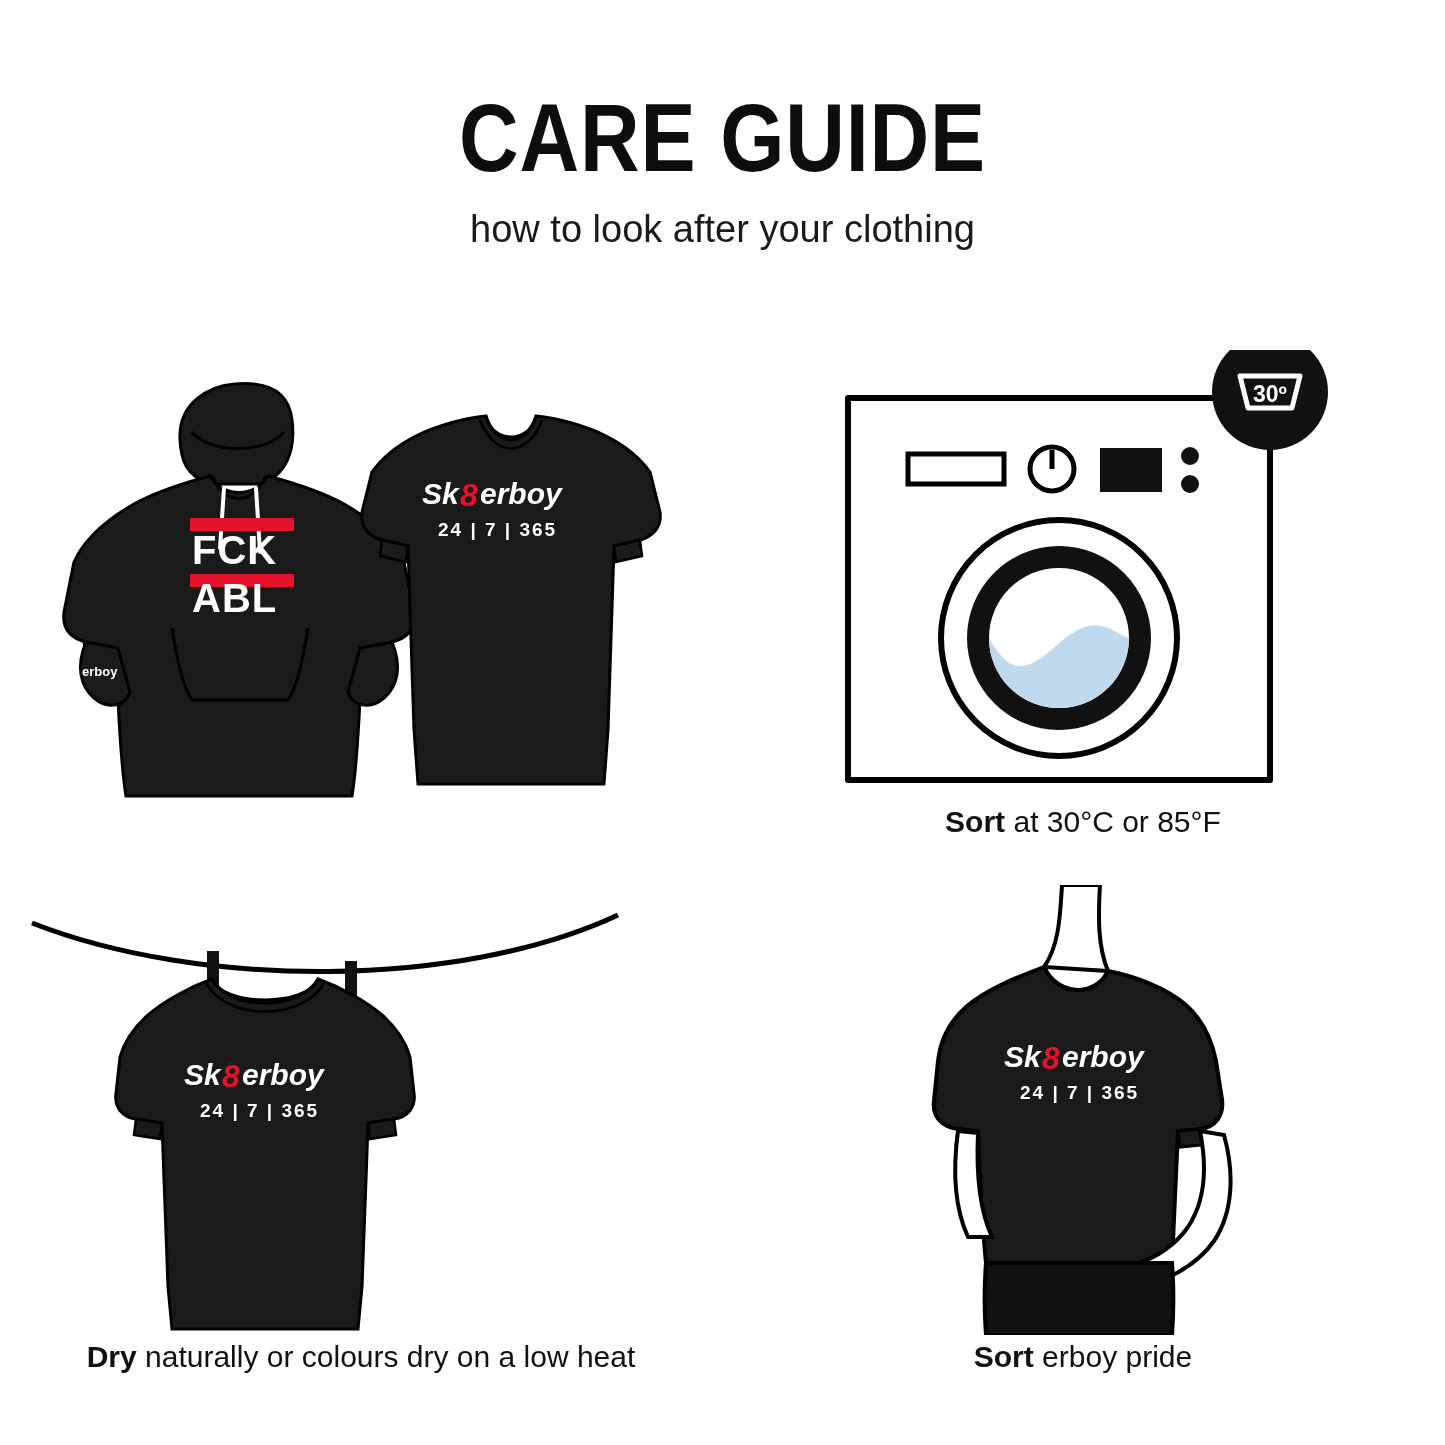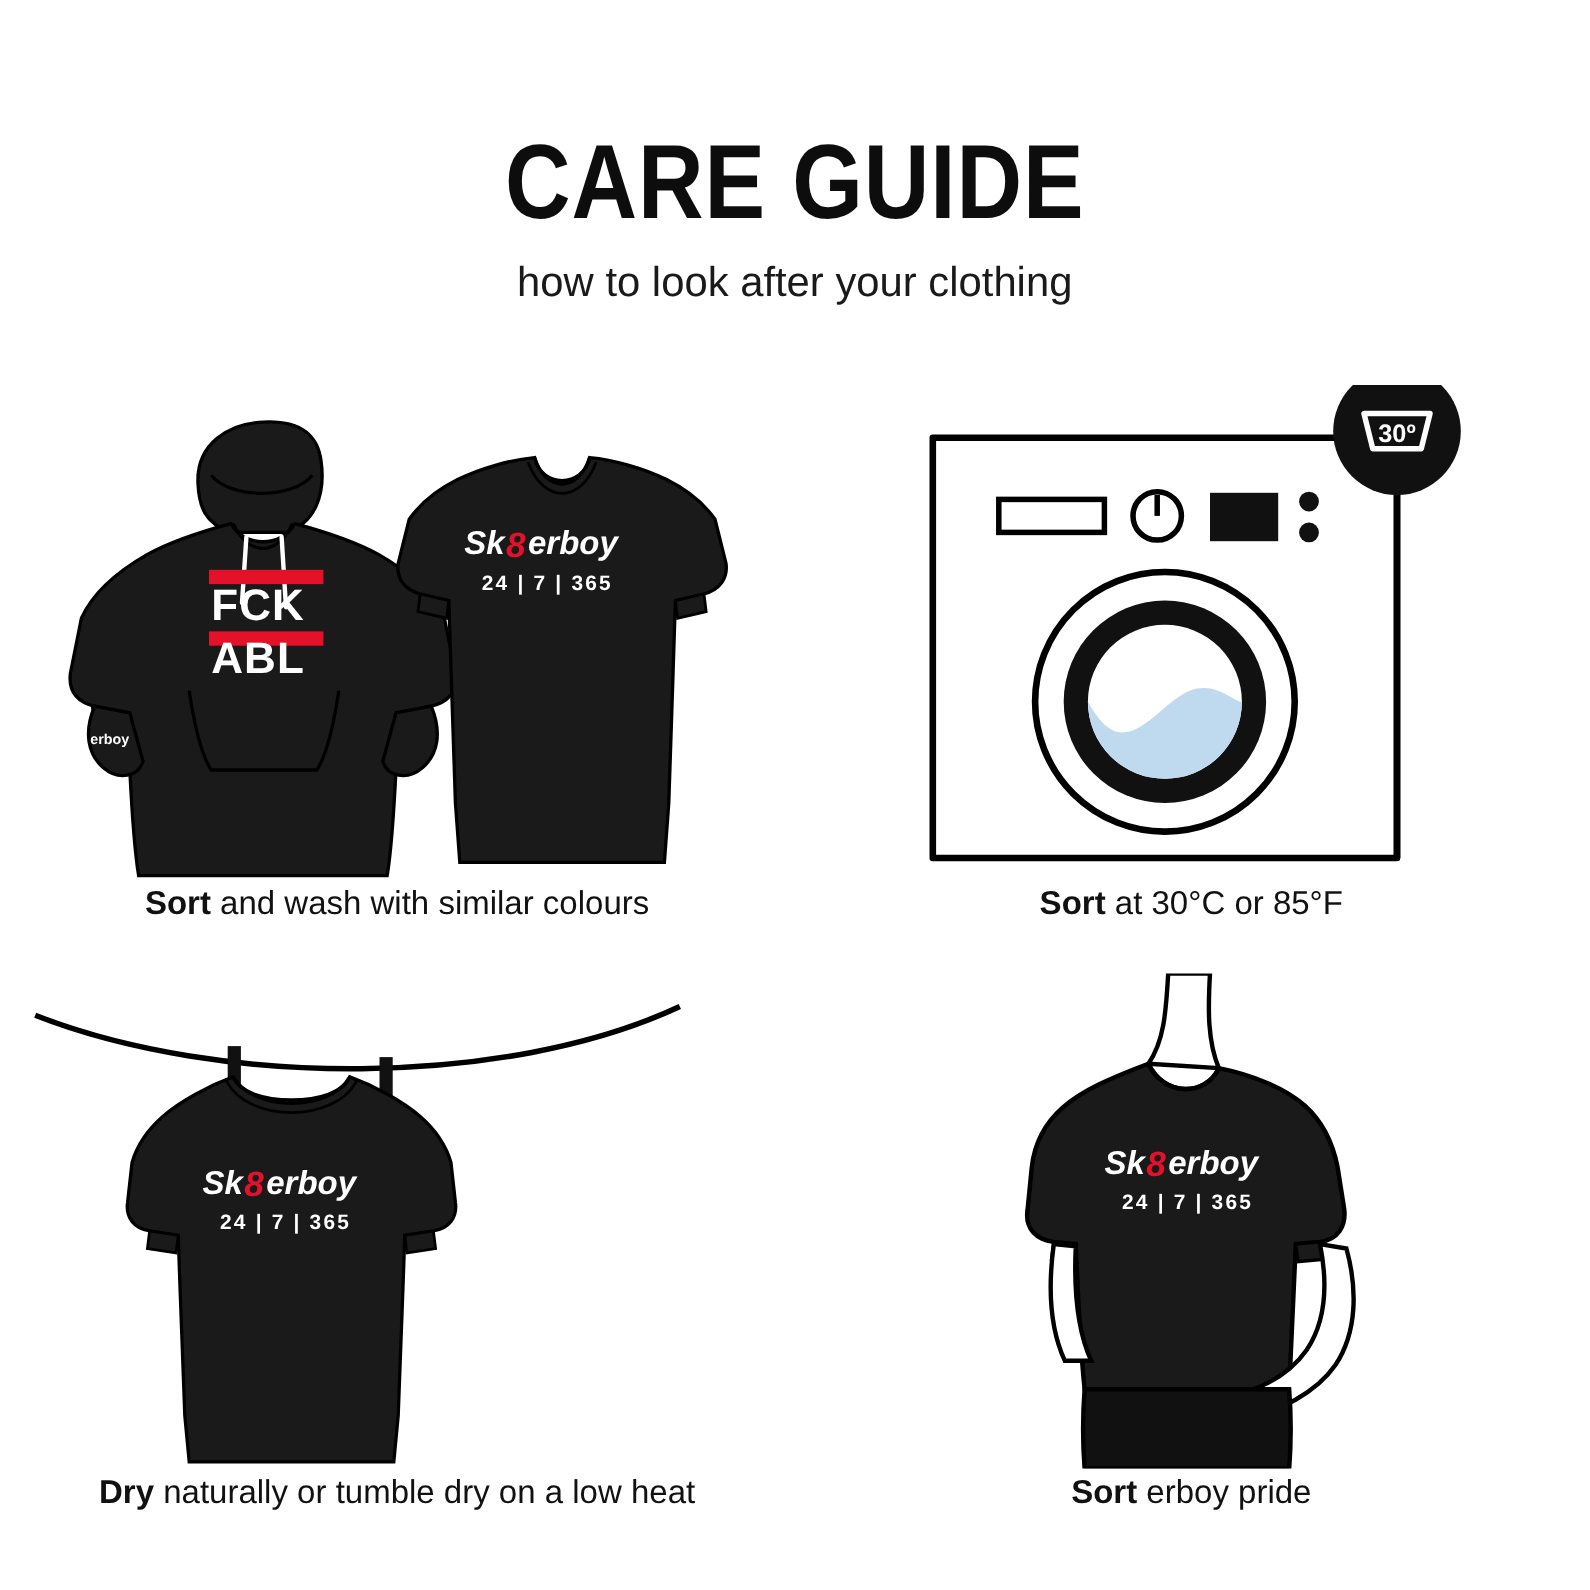--- a/index.html
+++ b/index.html
@@ -18,21 +18,21 @@
   .page {
     width: 1445px;
     height: 1445px;
     position: relative;
     box-sizing: border-box;
   }
 
   
   .header {
     text-align: center;
-    padding-top: 118px;
+    padding-top: 90px;
   }
   .title {
     font-family: "Liberation Sans", sans-serif;
     font-weight: 700;
     font-size: 96px;
     letter-spacing: 1px;
     line-height: 1;
     margin: 0;
     transform: scaleX(0.86);
     color: #0d0d0d;
@@ -137,23 +137,20 @@
 
             <g>
               <text x="62" y="104" font-family="Liberation Sans, sans-serif" font-size="30" font-style="italic" font-weight="700" fill="#ffffff">Sk</text>
               <text x="100" y="106" font-family="Liberation Sans, sans-serif" font-size="32" font-style="italic" font-weight="700" fill="#e3122a">8</text>
               <text x="120" y="104" font-family="Liberation Sans, sans-serif" font-size="30" font-style="italic" font-weight="700" fill="#ffffff">erboy</text>
               <text x="78" y="136" font-family="Liberation Sans, sans-serif" font-size="19" font-weight="700" fill="#ffffff" letter-spacing="2">24 | 7 | 365</text>
             </g>
           </g>
         </svg>
       </div>
-      <div class="caption">
-        <b>Sort</b><span> and wash with similar colours</span>
-      </div>
     </div>
 
     <div class="cell r1c2">
       <div class="art">
         <svg viewBox="0 0 722 450" width="722" height="450">
 
           <g>
             <path d="M126 48 L548 48 L548 430 L126 430 Z" fill="#ffffff" stroke="#000" stroke-width="6" stroke-linejoin="round"></path>
 
             <rect x="186" y="104" width="96" height="30" fill="#ffffff" stroke="#000" stroke-width="5"></rect>
@@ -201,21 +198,21 @@
             <g>
               <text x="64" y="128" font-family="Liberation Sans, sans-serif" font-size="30" font-style="italic" font-weight="700" fill="#ffffff">Sk</text>
               <text x="102" y="130" font-family="Liberation Sans, sans-serif" font-size="32" font-style="italic" font-weight="700" fill="#e3122a">8</text>
               <text x="122" y="128" font-family="Liberation Sans, sans-serif" font-size="30" font-style="italic" font-weight="700" fill="#ffffff">erboy</text>
               <text x="80" y="160" font-family="Liberation Sans, sans-serif" font-size="19" font-weight="700" fill="#ffffff" letter-spacing="2">24 | 7 | 365</text>
             </g>
           </g>
         </svg>
       </div>
       <div class="caption">
-        <b>Dry</b><span> naturally or tumble dry on a low heat</span>
+        <b>Dry</b><span> naturally or colours dry on a low heat</span>
       </div>
     </div>
 
     <div class="cell r2c2">
       <div class="art">
         <svg viewBox="0 0 722 450" width="722" height="450">
           <g transform="translate(190,0)">
 
             <path d="M150 0 C148 36 146 62 132 82 L196 86 C186 62 186 34 188 0 Z" fill="#ffffff" stroke="#000" stroke-width="4"></path>
 

